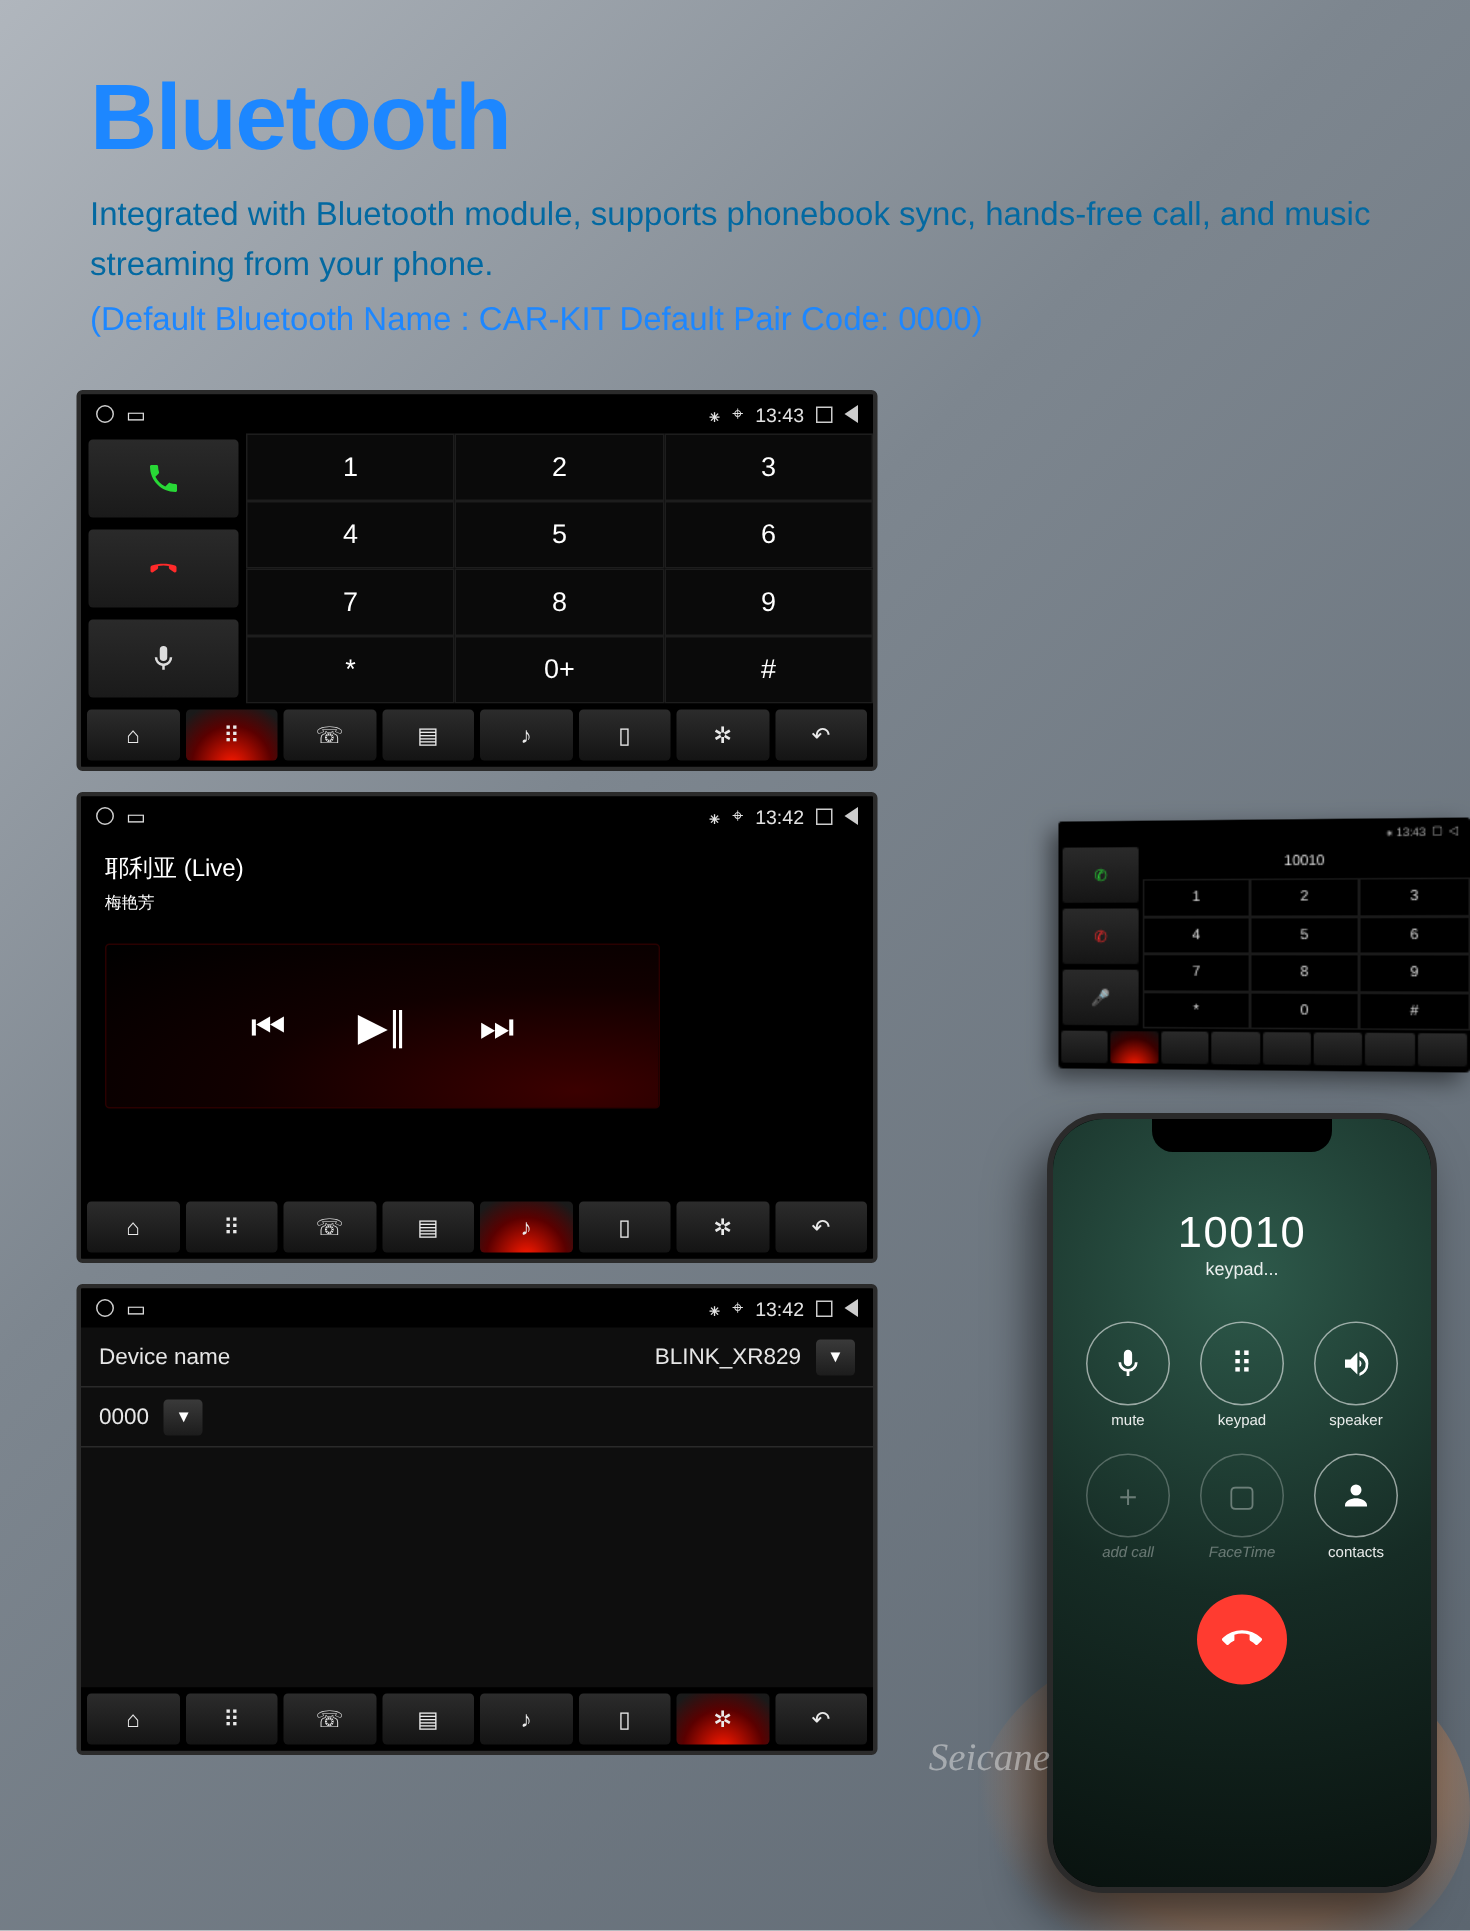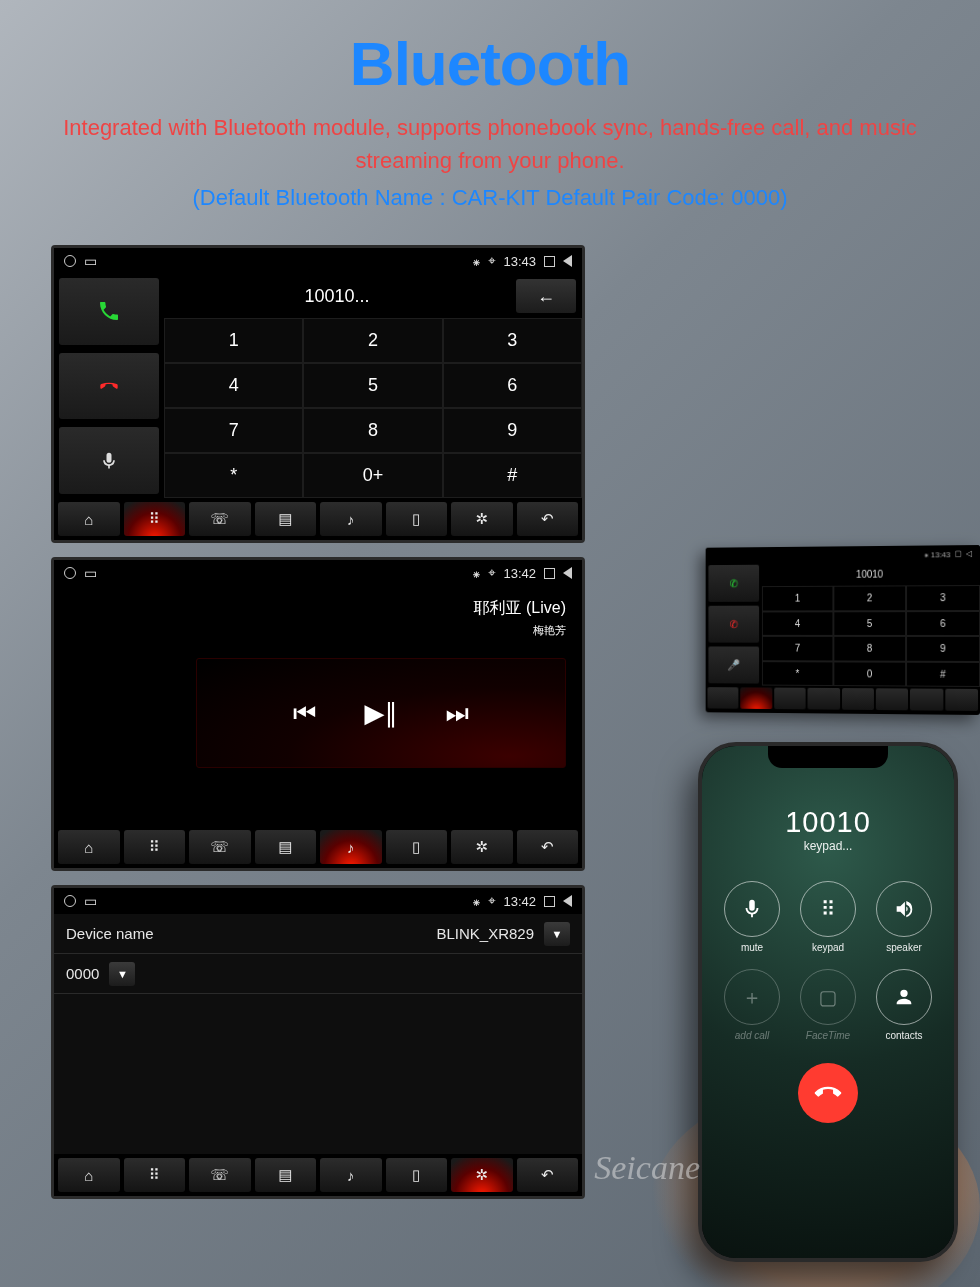--- a/index.html
+++ b/index.html
@@ -5,33 +5,32 @@
 * { box-sizing: border-box; margin: 0; padding: 0; }
 body {
   width: 980px;
   height: 1287px;
   font-family: Arial, Helvetica, sans-serif;
   background: linear-gradient(135deg, #b0b6bd 0%, #7d868f 40%, #5c6670 100%);
   overflow: hidden;
   position: relative;
 }
 .header {
-  text-align: center;
-  padding: 28px 60px 20px;
+  padding: 43px 60px 20px;
   color: #1d87ff;
 }
 .title {
   font-size: 62px;
   font-weight: 700;
   color: #1d87ff;
   letter-spacing: -1px;
 }
 .subtitle {
   font-size: 22px;
-  color: #ef4444;
+  color: #0369a1;
   line-height: 1.5;
   margin-top: 12px;
 }
 .defaults {
   font-size: 22px;
   color: #1d87ff;
   margin-top: 8px;
 }
 .screens {
   display: flex;
@@ -137,21 +136,21 @@
 .nav-btn.active {
   background: radial-gradient(circle at 50% 110%, #ff1a00 0%, #5a0000 55%, #1a1a1a 90%);
 }
 
 
 .music-area {
   height: 240px;
   background: #000;
   display: flex;
   flex-direction: column;
-  align-items: flex-end;
+  align-items: flex-start;
   padding: 8px 16px 14px;
 }
 .track { color: #fff; font-size: 16px; margin-top: 4px; }
 .artist { color: #fff; font-size: 11px; margin-top: 4px; }
 .player {
   margin-top: 20px;
   width: 370px;
   height: 110px;
   background: radial-gradient(ellipse at 85% 90%, #3b0000 0%, #110000 50%, #000 100%);
   border: 1px solid #2a0000;
@@ -190,21 +189,21 @@
   align-items: center;
   justify-content: center;
   font-size: 11px;
 }
 
 .watermark {
   position: absolute;
   right: 280px;
   bottom: 100px;
   font-family: "Brush Script MT", cursive;
-  font-size: 34px;
+  font-size: 26px;
   color: rgba(230,230,230,0.5);
   font-style: italic;
   pointer-events: none;
 }
 
 
 .mount {
   position: absolute;
   right: 0;
   top: 545px;
@@ -332,24 +331,20 @@
               <path fill="#ff2a2a" d="M12 9C9.5 9 7.1 9.4 4.9 10.1c-.5.2-.9.7-.9 1.2v2.3c0 .5.4.9.9.9.2 0 .4-.1.6-.2l2.7-1.9c.3-.2.5-.6.5-.9v-1c1.1-.3 2.2-.4 3.3-.4s2.2.1 3.3.4v1c0 .4.2.7.5.9l2.7 1.9c.2.1.4.2.6.2.5 0 .9-.4.9-.9v-2.3c0-.6-.4-1.1-.9-1.2C16.9 9.4 14.5 9 12 9z"></path>
             </svg>
         </div>
         <div class="side-btn" style="color:#ddd">
           <svg width="20" height="20" viewBox="0 0 24 24">
               <path fill="#ddd" d="M12 14a3 3 0 003-3V5a3 3 0 10-6 0v6a3 3 0 003 3zm5-3a5 5 0 01-10 0H5a7 7 0 006 6.9V21h2v-3.1A7 7 0 0019 11h-2z"></path>
             </svg>
         </div>
       </div>
       <div class="dial-right">
-        <div class="dial-display">
-          <div class="dial-num">10010...</div>
-          <div class="dial-back">←</div>
-        </div>
         <div class="dial-grid">
           <div class="dial-key">1</div>
           <div class="dial-key">2</div>
           <div class="dial-key">3</div>
           <div class="dial-key">4</div>
           <div class="dial-key">5</div>
           <div class="dial-key">6</div>
           <div class="dial-key">7</div>
           <div class="dial-key">8</div>
           <div class="dial-key">9</div>

